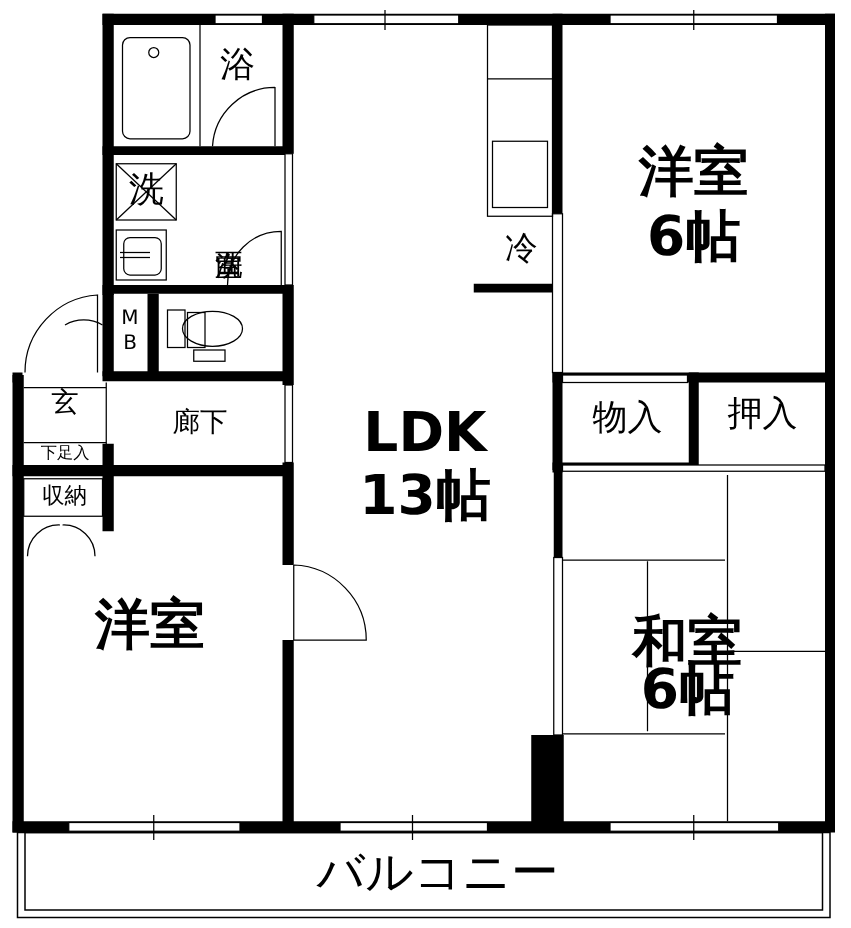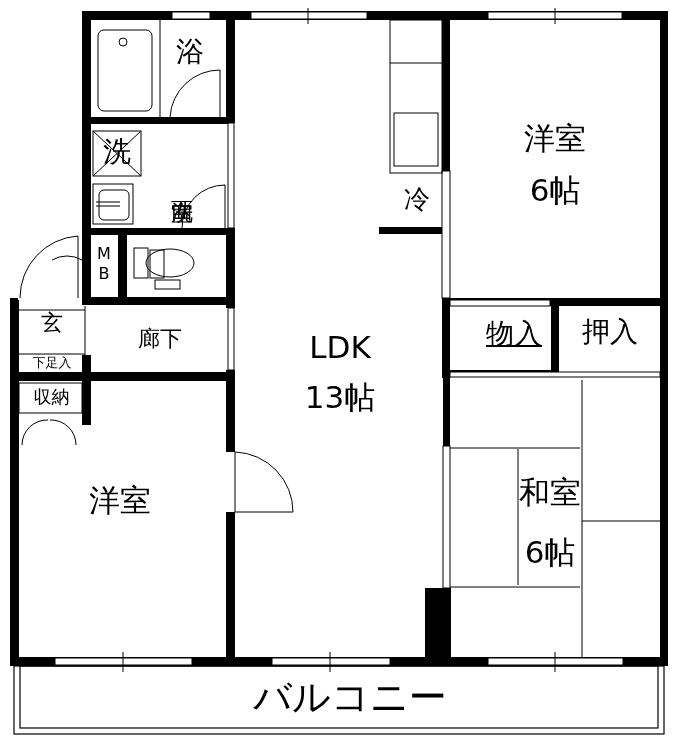--- a/index.html
+++ b/index.html
@@ -1,19 +1,19 @@
 <!DOCTYPE html>
 <html><head>
 <meta charset="utf-8">
 <style>
   html,body{margin:0;padding:0;background:#fff;}
   body{width:681px;height:742px;position:relative;overflow:hidden;font-family:"DejaVu Sans","Liberation Sans",sans-serif;color:#000;}
   #plan{position:absolute;left:0;top:0;width:681px;height:742px;}
   .lbl{position:absolute;text-align:center;line-height:1.0;white-space:nowrap;font-family:"DejaVu Sans","Liberation Sans",sans-serif;}
-  .big{font-size:31px;line-height:44px;}
+  .big{font-size:44px;line-height:44px;font-weight:bold;}
   .mid{font-size:28px;}
   .sm{font-size:22px;}
   .xs{font-size:16px;}
   .vert{writing-mode:vertical-rl;}
 </style>
 </head>
 <body>
 
 <div id="plan">
 <svg width="681" height="742" viewBox="0 0 681 742">
@@ -158,22 +158,22 @@
 <div class="lbl xs" style="left:20px;top:388px;width:63px;font-size:18px;">収納</div>
 <div class="lbl sm" style="left:110px;top:328px;width:100px;">廊下</div>
 
 <div class="lbl big" style="left:255px;top:325px;width:170px;">LDK</div>
 <div class="lbl big" style="left:255px;top:375px;width:170px;">13帖</div>
 <div class="lbl sm" style="left:395px;top:186px;width:44px;font-size:26px;">冷</div>
 
 <div class="lbl big" style="left:480px;top:116px;width:150px;">洋室</div>
 <div class="lbl big" style="left:480px;top:168px;width:150px;">6帖</div>
 
-<div class="lbl mid" style="left:464px;top:320px;width:100px;text-decoration:underline;">物入</div>
+<div class="lbl mid" style="left:452px;top:320px;width:100px;">物入</div>
 <div class="lbl mid" style="left:560px;top:320px;width:100px;font-family:Liberation Mono, monospace;">押入</div>
 
 <div class="lbl big" style="left:30px;top:478px;width:180px;">洋室</div>
 
-<div class="lbl big" style="left:475px;top:470px;width:150px;">和室</div>
+<div class="lbl big" style="left:475px;top:492px;width:150px;">和室</div>
 <div class="lbl big" style="left:475px;top:530px;width:150px;">6帖</div>
 
 <div class="lbl" style="left:200px;top:678px;width:300px;font-size:38px;text-align:center;">バルコニー</div>
 </div>
 
 </body></html>

